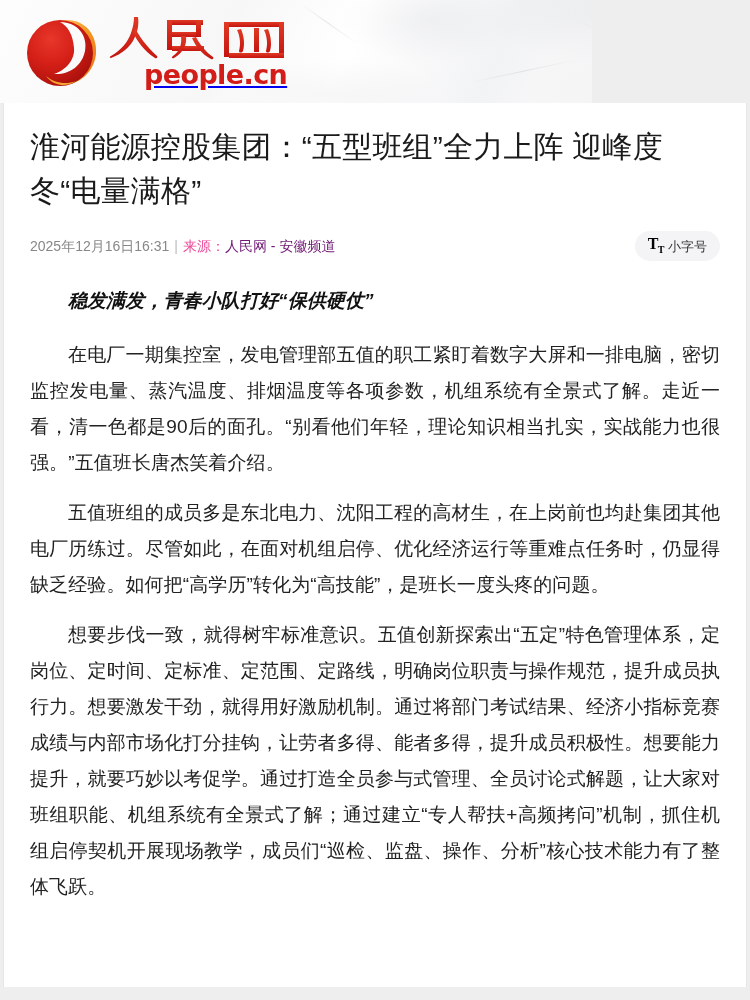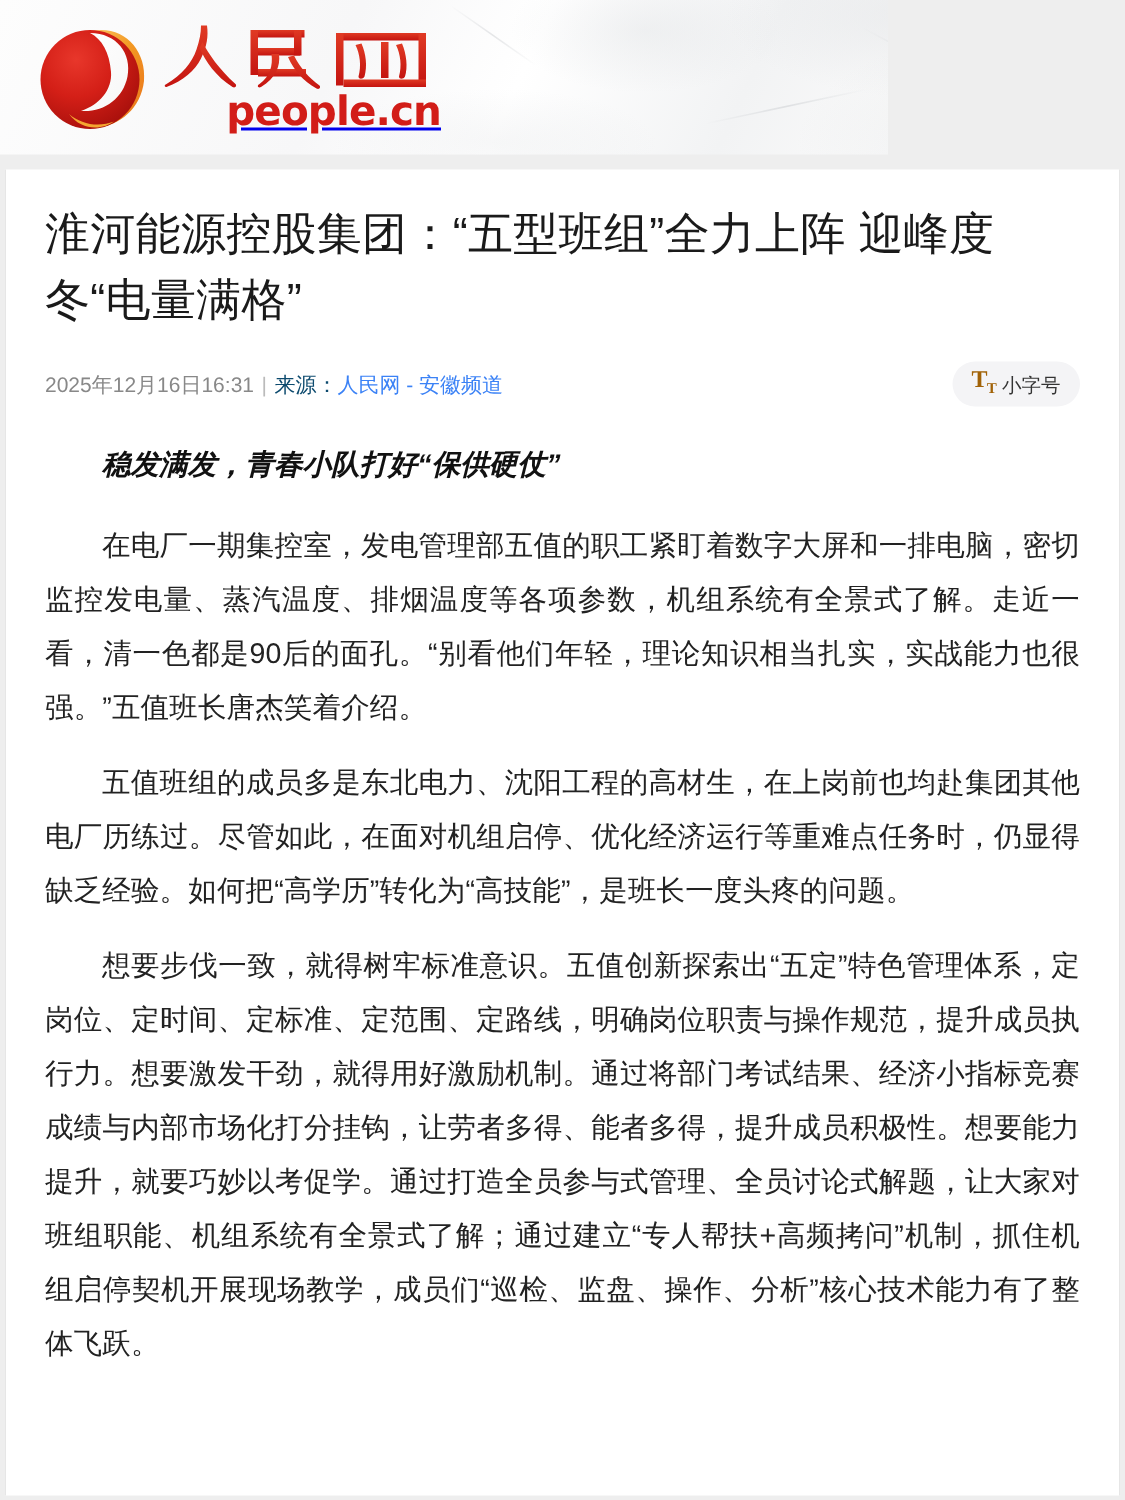--- a/index.html
+++ b/index.html
@@ -20,21 +20,20 @@
     position: relative;
     width: 592px;
     height: 103px;
     background:
       radial-gradient(ellipse 220px 90px at 620px 10px, rgba(205,208,212,0.30) 0%, rgba(255,255,255,0) 62%),
       radial-gradient(ellipse 150px 70px at 430px 20px, rgba(200,204,208,0.22) 0%, rgba(255,255,255,0) 60%),
       radial-gradient(ellipse 260px 120px at 700px 95px, rgba(198,202,206,0.30) 0%, rgba(255,255,255,0) 65%),
       radial-gradient(ellipse 180px 60px at 330px 95px, rgba(208,211,214,0.18) 0%, rgba(255,255,255,0) 60%),
       linear-gradient(115deg, #fdfdfd 0%, #f7f7f8 38%, #ffffff 58%, #f2f3f4 82%, #fafafa 100%);
     overflow: hidden;
-    text-align: right;
   }
   .paper-crease {
     position: absolute;
     background: linear-gradient(to right, rgba(255,255,255,0) 0%, rgba(176,180,185,0.32) 50%, rgba(255,255,255,0) 100%);
     height: 1px;
     transform-origin: left center;
     pointer-events: none;
   }
   .crease-a { left: 575px; top: 18px;  width: 130px; transform: rotate(28deg); }
   .crease-b { left: 600px; top: 6px;   width: 90px;  transform: rotate(-46deg); }
@@ -74,21 +73,21 @@
     font-weight: bold;
     letter-spacing: -0.6px;
     color: #d21d18;
     line-height: 1;
   }
 
   
   .article-card {
     position: absolute;
     left: 3px;
-    top: 113px;
+    top: 103px;
     width: 744px;
     height: 884px;
     background: #ffffff;
     border-left: 1px solid #e6e6e6;
     border-right: 1px solid #e6e6e6;
     box-sizing: border-box;
     overflow: hidden;
   }
   .article-inner {
     padding: 0 26px;
@@ -114,39 +113,39 @@
   .byline-meta {
     font-size: 14px;
     color: #888888;
     line-height: 30px;
     white-space: nowrap;
   }
   .byline-sep {
     margin: 0 5px;
     color: #bbbbbb;
   }
-  .byline-source-label { color: #0c4a6e; }
-  .byline-source-name { color: #3b82f6; }
+  .byline-source-label { color: #ec4899; }
+  .byline-source-name { color: #701a75; }
 
   .fontsize-btn {
     display: inline-flex;
     align-items: center;
     gap: 4px;
     background: #f4f4f6;
     border: none;
     border-radius: 16px;
     padding: 5px 13px;
     cursor: pointer;
     line-height: 1;
   }
   .fontsize-icon {
     font-family: "Liberation Serif", "DejaVu Serif", serif;
     font-weight: bold;
     font-size: 16px;
-    color: #a16207;
+    color: #000000;
     letter-spacing: -0.5px;
   }
   .fontsize-icon sub {
     font-size: 10px;
   }
   .fontsize-label {
     font-size: 13px;
     color: #333333;
   }
 

